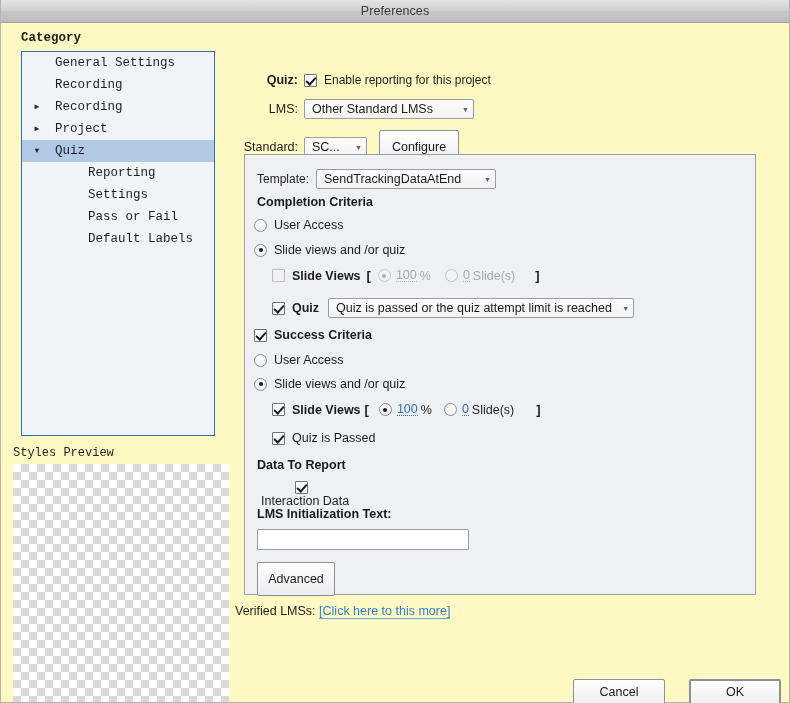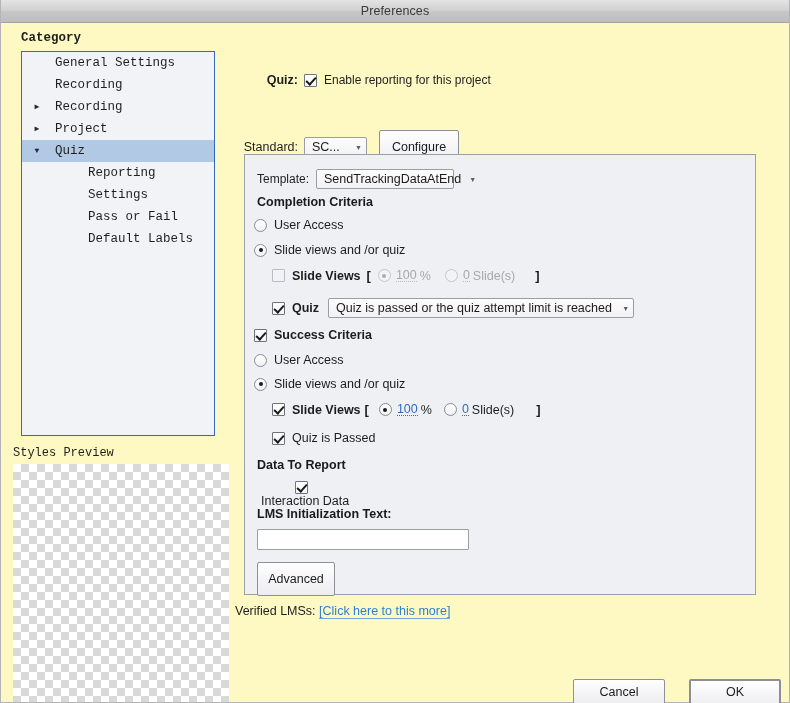--- a/index.html
+++ b/index.html
@@ -417,35 +417,42 @@
   </div>
 
   <div class="right-pane">
 
     <div class="quiz-row">
       <span class="lbl-right field-label bold">Quiz:</span>
       <span class="checkbox checked"></span>
       <span style="margin-left:7px;" class="field-label">Enable reporting for this project</span>
     </div>
 
+    <div class="lms-row">
+      <span class="lbl-right field-label">LMS:</span>
+      <span class="select" style="width:170px;">
+        <span>Other Standard LMSs</span>
+        <span class="arrow">▼</span>
+      </span>
+    </div>
 
     <div class="std-row">
       <span class="lbl-right field-label">Standard:</span>
       <span class="select" style="width:63px;">
         <span>SC...</span>
         <span class="arrow">▼</span>
       </span>
       <span class="button" style="margin-left:12px; width:80px;">Configure</span>
     </div>
 
     <div class="groupbox">
 
       <div class="tmpl-row">
         <span class="field-label">Template:</span>
-        <span class="select" style="width:138px; margin-left:7px;">
+        <span class="select" style="width:180px; margin-left:7px;">
           <span>SendTrackingDataAtEnd</span>
           <span class="arrow">▼</span>
         </span>
       </div>
 
       <div class="section-head" style="left:12px; top:40px;">Completion Criteria</div>
 
       <div class="opt-row" style="left:9px; top:63px;">
         <span class="radio"></span>
         <span class="txt">User Access</span>

